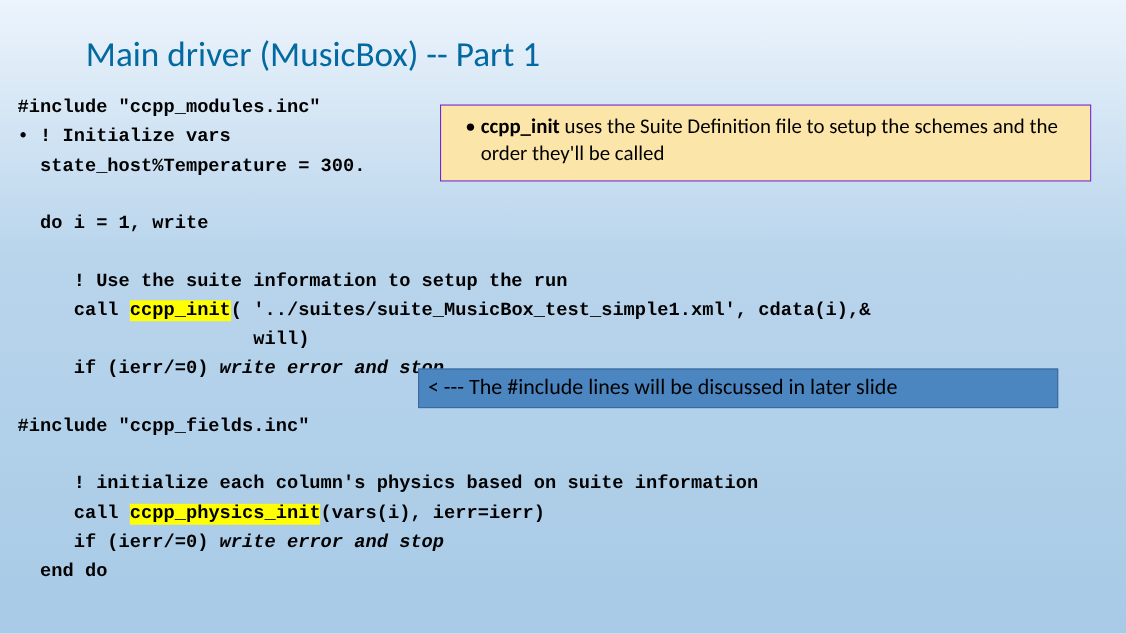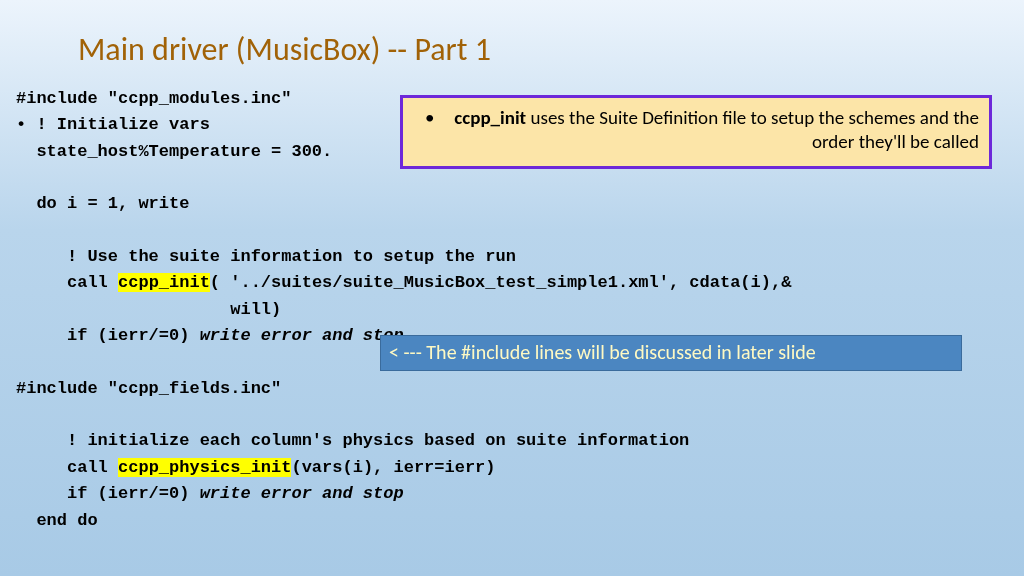--- a/index.html
+++ b/index.html
@@ -7,21 +7,21 @@
     width: 1024px;
     height: 576px;
     background: linear-gradient(to bottom, #ecf4fc 0%, #b9d5ec 40%, #a8cae6 100%);
     font-family: Calibri, "Segoe UI", Arial, sans-serif;
     position: relative;
     overflow: hidden;
   }
   .title {
     font-size: 32px;
     font-weight: 500;
-    color: #a16207;
+    color: #0369a1;
     position: absolute;
     top: 30px;
     left: 78px;
   }
   .code-area {
     position: absolute;
     top: 86px;
     left: 16px;
     font-family: "Courier New", monospace;
     font-size: 17px;
@@ -31,38 +31,37 @@
     white-space: pre;
   }
   .hl { background: #ffff00; }
   .it { font-style: italic; }
   .callout {
     position: absolute;
     top: 95px;
     right: 32px;
     width: 592px;
     background: #fce5a8;
-    border: 3px solid #6d28d9;
+    border: 1px solid #6d28d9;
     padding: 8px 10px 10px 10px;
     font-size: 19px;
     color: #000;
     line-height: 1.25;
-    text-align: right;
   }
   .callout ul { list-style: none; padding-left: 12px; }
   .callout li { position: relative; padding-left: 14px; margin-bottom: 2px; }
   .callout li:before { content: "•"; position: absolute; left: 0; top: 0; }
   .bluebox {
     position: absolute;
     top: 335px;
     left: 380px;
     width: 582px;
     background: #4b86c1;
     border: 1px solid #3a6b9c;
-    color: #fef9c3;
+    color: #000000;
     font-size: 20px;
     padding: 4px 8px 6px 8px;
   }
 </style>
 </head>
 <body>
 
 <div class="title">Main driver (MusicBox)  -- Part 1</div>
 
 <div class="code-area"><span>#include "ccpp_modules.inc"</span>

